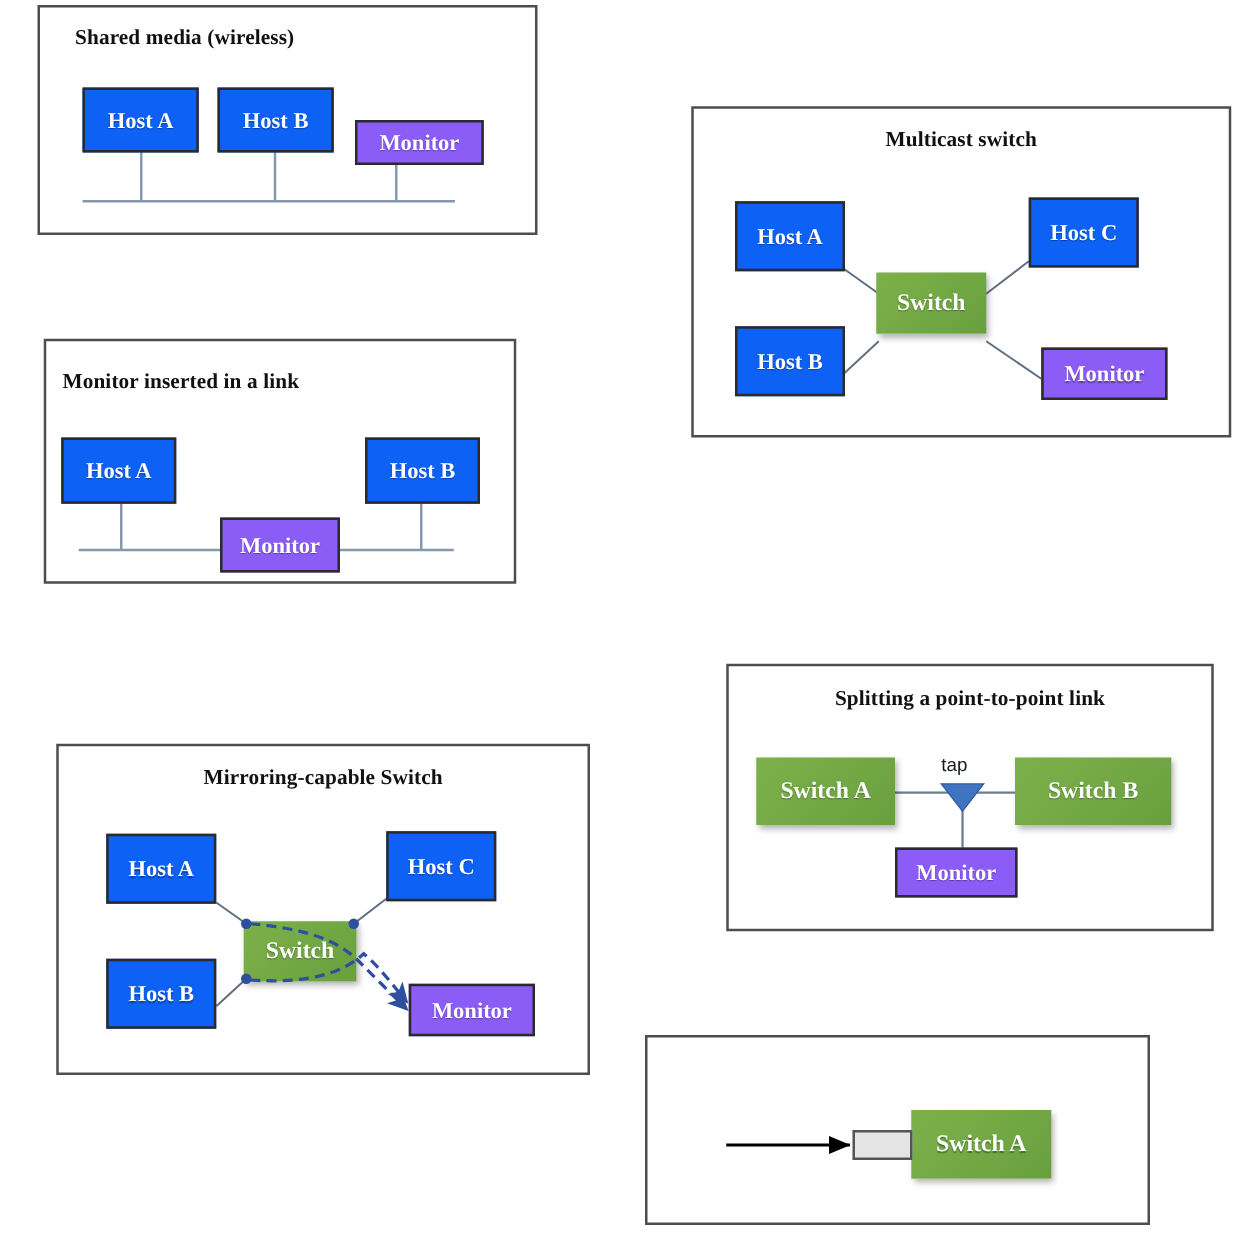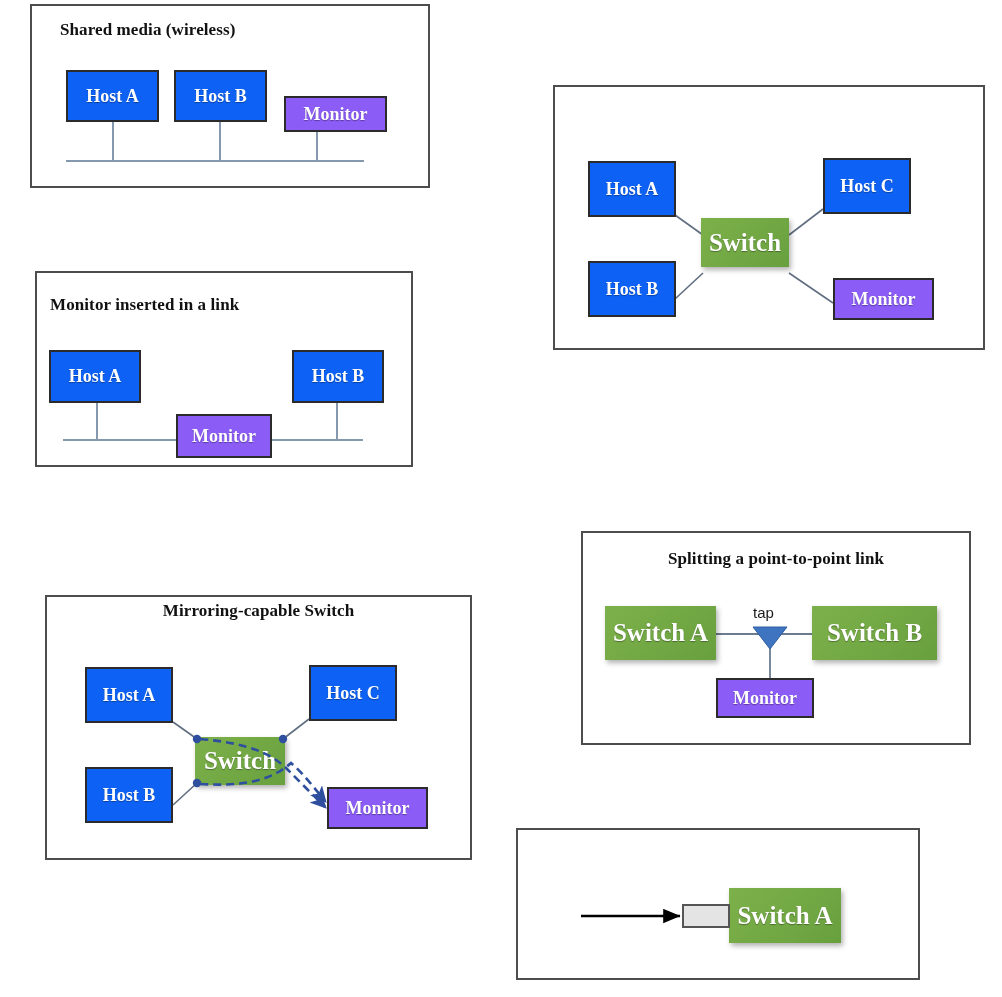--- a/index.html
+++ b/index.html
@@ -48,21 +48,21 @@
     font-size:18px;
   }
   .node.monitor{
     background:#8b5cf6;
     border:2px solid #2b2b2b;
     font-size:18px;
   }
   .node.switch{
     background:linear-gradient(135deg,#7cb04a 0%, #72a844 55%, #68a03e 100%);
     border:none;
-    font-size:25px;
+    font-size:19px;
     box-shadow:2px 3px 5px rgba(0,0,0,0.30);
     text-align:center;
   }
   .node.linecard{
     background:#e4e4e4;
     border:2px solid #555555;
     color:#000000;
     text-shadow:none;
     font-size:12px;
     z-index:6;
@@ -138,20 +138,21 @@
     <span>Host B</span>
   </div>
 
   <div class="node monitor" style="left:139px; top:141px; width:96px; height:44px;">
     <span>Monitor</span>
   </div>
 </div>
 
 <div class="panel" style="left:553px; top:85px; width:432px; height:265px;">
 
+  <div class="panel-title" style="top:15px;">Multicast switch</div>
 
   <svg class="wires" width="432" height="265" viewBox="0 0 432 265" aria-hidden="true">
 
     <line x1="120" y1="128" x2="148" y2="148" stroke="#606e80" stroke-width="1.6"></line>
 
     <line x1="120" y1="212" x2="148" y2="186" stroke="#606e80" stroke-width="1.6"></line>
 
     <line x1="234" y1="148" x2="268" y2="122" stroke="#606e80" stroke-width="1.6"></line>
 
     <line x1="234" y1="186" x2="278" y2="216" stroke="#606e80" stroke-width="1.6"></line>
@@ -173,21 +174,21 @@
     <span>Host C</span>
   </div>
 
   <div class="node monitor" style="left:278px; top:191px; width:101px; height:42px;">
     <span>Monitor</span>
   </div>
 </div>
 
 <div class="panel" style="left:45px; top:595px; width:427px; height:265px;">
 
-  <div class="panel-title" style="top:4px;text-align:center;">Mirroring-capable Switch</div>
+  <div class="panel-title" style="top:15px;text-align:center;">Mirroring-capable Switch</div>
 
   <svg class="wires" width="427" height="265" viewBox="0 0 427 265" aria-hidden="true">
     <line x1="126" y1="125" x2="150" y2="142" stroke="#606e80" stroke-width="1.6"></line>
     <line x1="126" y1="208" x2="150" y2="186" stroke="#606e80" stroke-width="1.6"></line>
     <line x1="236" y1="142" x2="262" y2="122" stroke="#606e80" stroke-width="1.6"></line>
   </svg>
 
   <div class="node host" style="left:38px; top:70px; width:88px; height:56px;">
     <span>Host A</span>
   </div>

